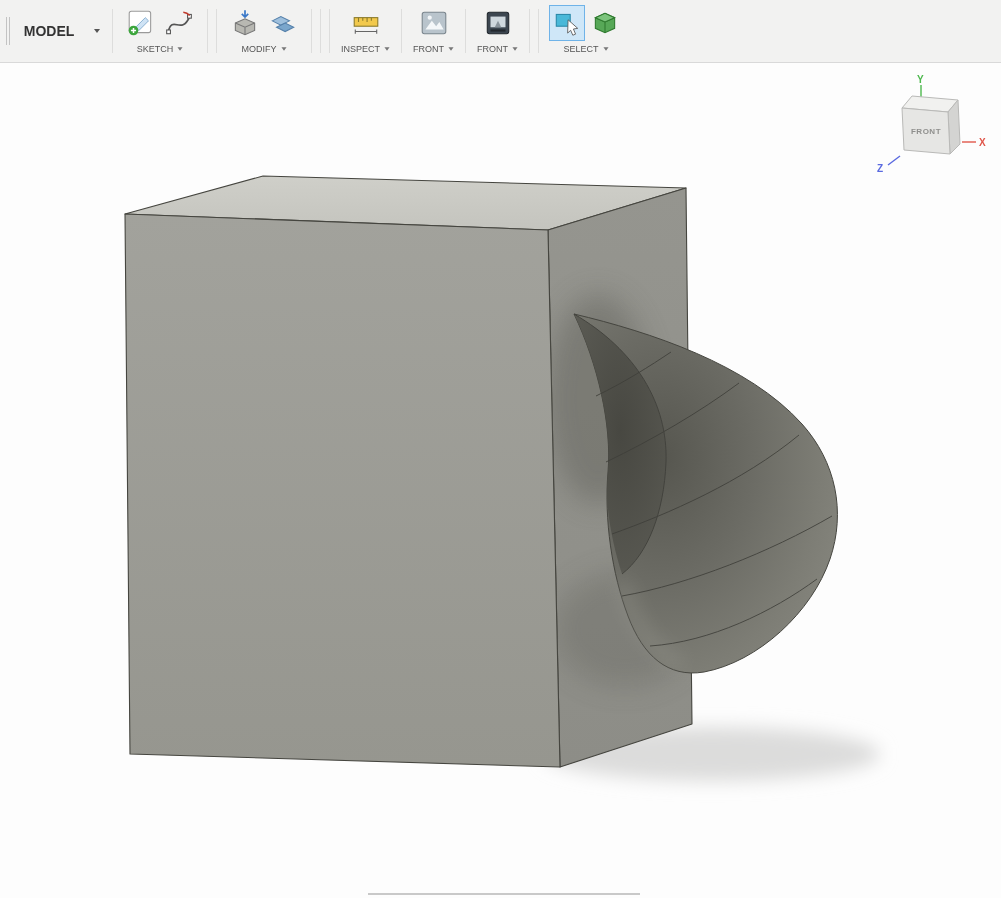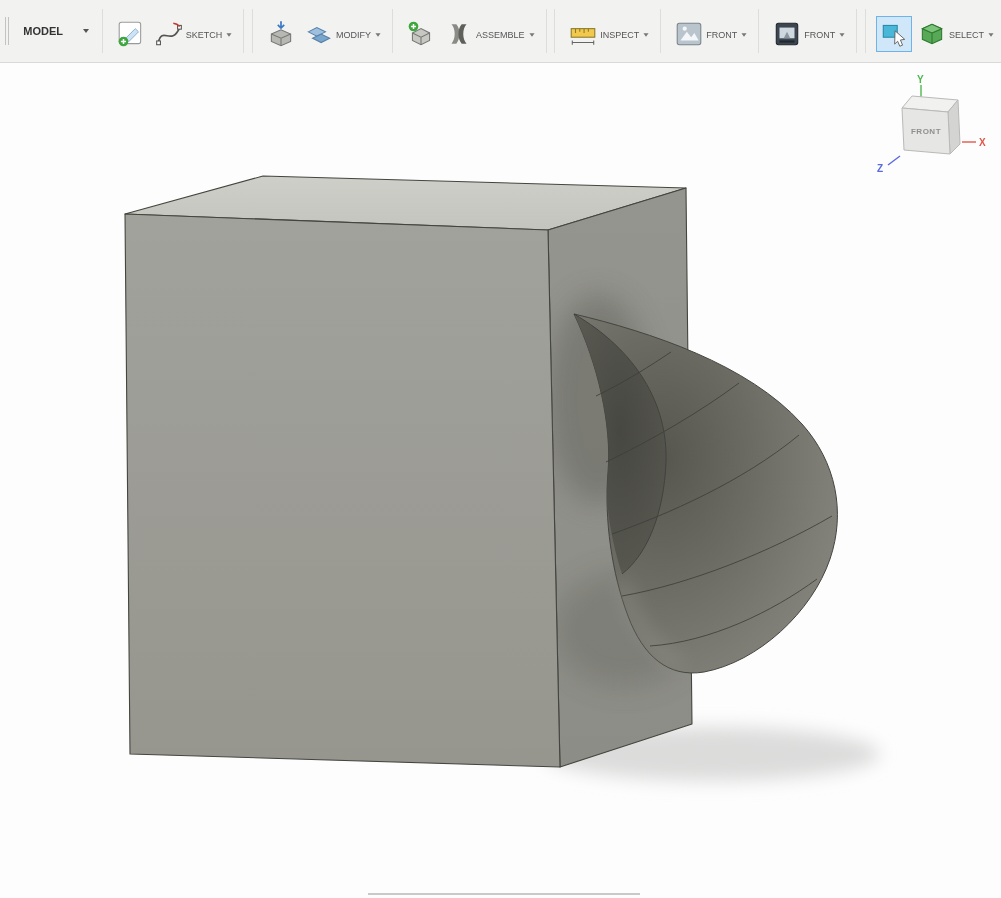--- a/index.html
+++ b/index.html
@@ -7,25 +7,25 @@
               font-family:"Liberation Sans", sans-serif; }
   .app { position:relative; width:1001px; height:898px; background:#fdfdfd; }
 
   
   .toolbar { position:absolute; top:0; left:0; width:1001px; height:63px;
              background:#f2f2f1; border-bottom:1px solid #d9d9d9;
              display:flex; align-items:stretch; }
   .tb-handle { width:16px; display:flex; align-items:center; justify-content:center; gap:2px; }
   .tb-handle i { display:block; width:1px; height:28px; background:#c3c3c3; }
   .model-dd { width:92px; display:flex; align-items:center; justify-content:center; gap:20px;
-              font-size:11px; font-weight:bold; color:#333; cursor:pointer; }
+              font-size:14px; font-weight:bold; color:#333; cursor:pointer; }
   .caret { width:0; height:0; border-left:3.5px solid transparent; border-right:3.5px solid transparent;
            border-top:4px solid #555; display:inline-block; }
   .tb-sep { width:1px; background:#dddddc; margin:9px 4px; }
-  .tb-group { display:flex; align-items:center; padding:5px 7px 0; }
+  .tb-group { display:flex; flex-direction:column; align-items:center; padding:5px 7px 0; }
   .tb-icons { display:flex; gap:4px; height:36px; align-items:center; }
   .tb-icon { width:34px; height:34px; border:none; background:transparent; padding:1px;
              display:flex; align-items:center; justify-content:center; cursor:pointer; }
   .tb-icon svg { width:30px; height:30px; }
   .tb-icon.active { background:#cfe7f8; outline:1px solid #6fb3e8; }
   .tb-label { display:flex; align-items:center; gap:4px; font-size:9px; color:#555;
               margin-top:3px; cursor:pointer; white-space:nowrap; }
   .tb-label .caret { border-top-color:#777; transform:scale(.85); }
 
   
@@ -113,42 +113,20 @@
             </svg>
         </button>
       </div>
       <div class="tb-label">
         <span>MODIFY</span>
           <span class="caret"></span>
       </div>
     </div>
     <div class="tb-sep"></div>
 
-    <div class="tb-group">
-      <div class="tb-icons">
-        <button class="tb-icon">
-          <svg viewBox="0 0 28 28">
-              <path d="M6 13 L14 9 L22 13 V20 L14 24 L6 20 Z" fill="#c8c8c2" stroke="#777"></path>
-              <path d="M6 13 L14 17 L22 13 M14 17 V24" stroke="#777" fill="none"></path>
-              <circle cx="7" cy="7" r="4.5" fill="#3da63d"></circle>
-              <path d="M7 4.6v4.8M4.6 7h4.8" stroke="#fff" stroke-width="1.4"></path>
-            </svg>
-        </button>
-        <button class="tb-icon">
-          <svg viewBox="0 0 28 28">
-              <path d="M7 5 C11 9.5 11 18.5 7 23 L11.5 23 C15.5 18.5 15.5 9.5 11.5 5 Z" fill="#8a8a86"></path>
-              <path d="M21 5 C17 9.5 17 18.5 21 23 L16.5 23 C12.5 18.5 12.5 9.5 16.5 5 Z" fill="#5f5f5b"></path>
-            </svg>
-        </button>
-      </div>
-      <div class="tb-label">
-        <span>ASSEMBLE</span>
-          <span class="caret"></span>
-      </div>
-    </div>
     <div class="tb-sep"></div>
 
     <div class="tb-sep"></div>
 
     <div class="tb-group">
       <div class="tb-icons">
         <button class="tb-icon">
           <svg viewBox="0 0 28 28">
               <rect x="3" y="9" width="22" height="8" fill="#f2c94c" stroke="#8a7a2a"></rect>
               <path d="M7 9v4 M11 9v3 M15 9v4 M19 9v3" stroke="#8a7a2a"></path>

